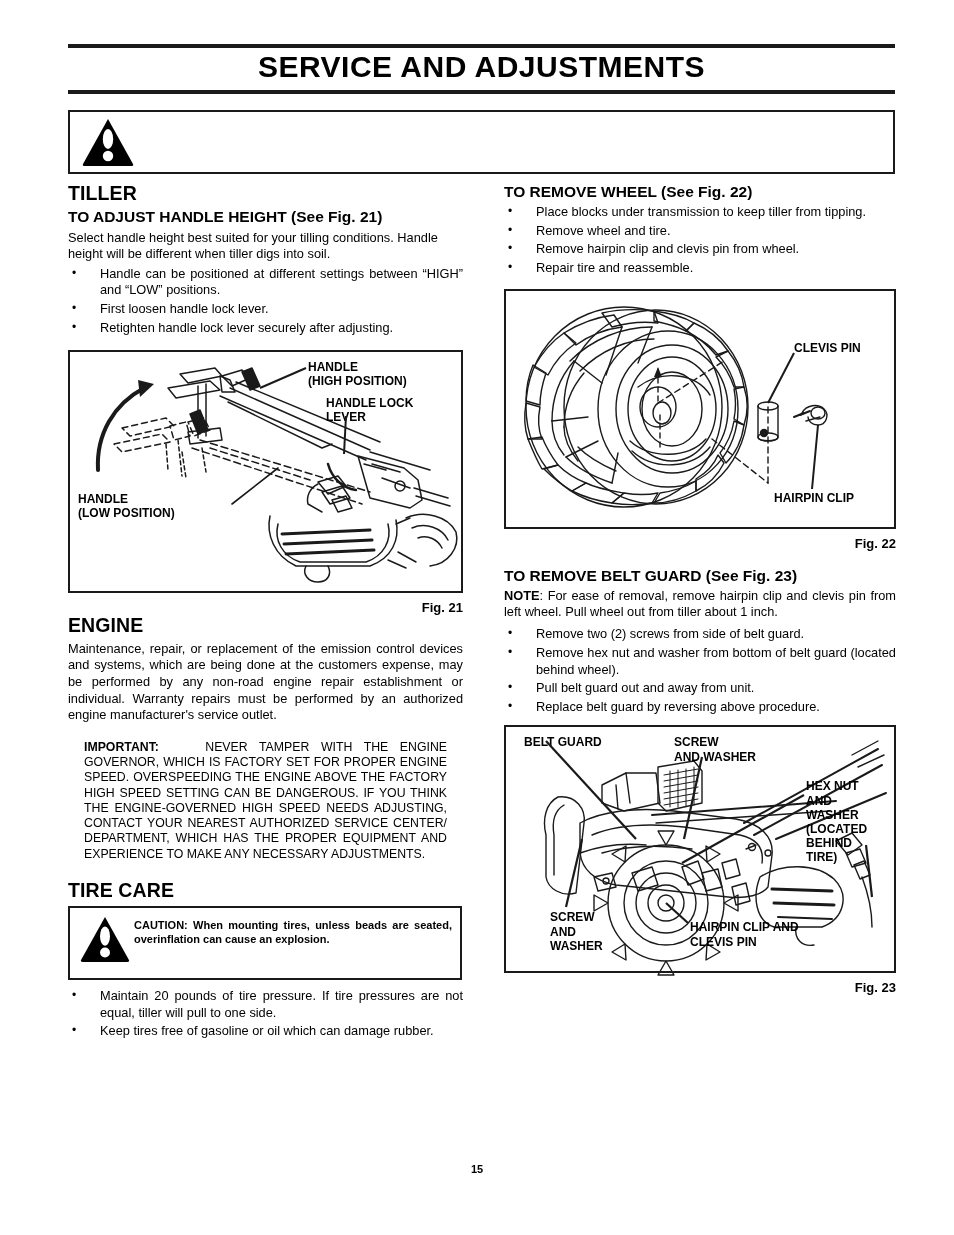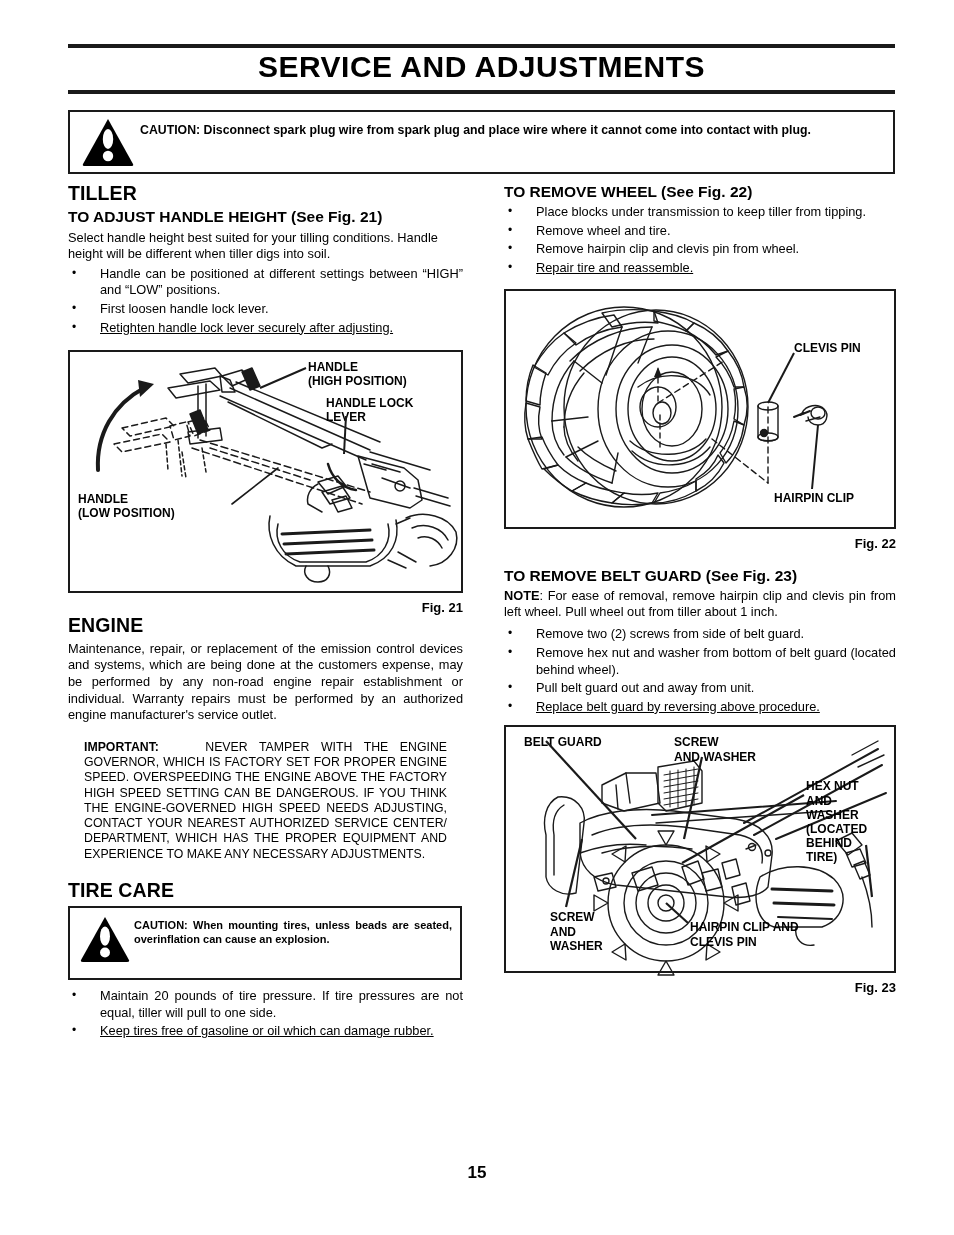--- a/index.html
+++ b/index.html
@@ -52,21 +52,21 @@
   p.body-nj{font-size:12.8px;line-height:1.30;margin:0 0 3px 0;}
   ul.bul{list-style:none;margin:0 0 6px 0;padding:0;}
   ul.bul li{
     font-size:12.8px;line-height:1.30;
     position:relative;padding-left:32px;margin-bottom:2px;
     text-align:justify;
   }
   ul.bul li::before{
     content:"\2022";position:absolute;left:4px;top:0;font-size:12px;
   }
-  ul.bul li:last-child{text-align:left;text-decoration:underline;}
+  ul.bul li:last-child{text-align:left;}
   .imp{font-size:12.3px;line-height:1.24;text-align:justify;margin:16px;}
   .imp b{font-weight:bold;}
   .note{font-size:12.8px;line-height:1.28;text-align:justify;margin:0 0 6px 0;}
   .note b{font-weight:bold;}
 
   
   .figbox{border:2.5px solid #1a1a1a;position:relative;background:#fff;}
   .figcap{text-align:right;font-size:13px;font-weight:bold;margin-top:7px;}
 
   .fig21{margin-top:14px;height:239px;}
@@ -78,21 +78,21 @@
   
   .tc-caution{
     border:2.5px solid #1a1a1a;margin-top:6px;width:390px;height:70px;
     display:flex;align-items:flex-start;
   }
   .tc-caution .warn-tri{width:50px;height:46px;margin:8px 4px 0 10px;}
   .tc-text{font-size:11px;font-weight:bold;line-height:1.29;padding-top:10px;padding-right:8px;text-align:justify;}
 
   .pagenum{
     position:absolute;left:0;top:1163px;width:954px;text-align:center;
-    font-size:17px;font-weight:bold;
+    font-size:11px;font-weight:bold;
   }
   svg{overflow:visible;}
 </style>
 </head>
 <body>
 
 <div class="page">
 
   <div class="hdr-wrap">
     <div class="rule-top"></div>
@@ -101,21 +101,20 @@
   </div>
 
   <div class="caution-banner">
     <div class="warn-tri">
       <svg width="52" height="48" viewBox="0 0 52 48">
         <path d="M26 1 L51 46 Q52 48 49 48 L3 48 Q0 48 1 46 Z" fill="#000"></path>
         <ellipse cx="26" cy="21" rx="5.2" ry="10" fill="#fff"></ellipse>
         <circle cx="26" cy="38" r="5.2" fill="#fff"></circle>
       </svg>
     </div>
-    <div class="caution-text">CAUTION:  Disconnect spark plug wire from spark plug and place wire where it cannot come into contact with plug.</div>
   </div>
 
   <div class="col col-left">
 
     <h2 class="sec">TILLER</h2>
 
     <h3 class="sub">TO ADJUST HANDLE HEIGHT (See Fig. 21)</h3>
     <p class="body-nj">Select handle height best suited for your tilling conditions. Handle height will be different when tiller digs into soil.</p>
     <ul class="bul">
       <li>Handle can be positioned at different settings between “HIGH” and “LOW” positions.</li>

